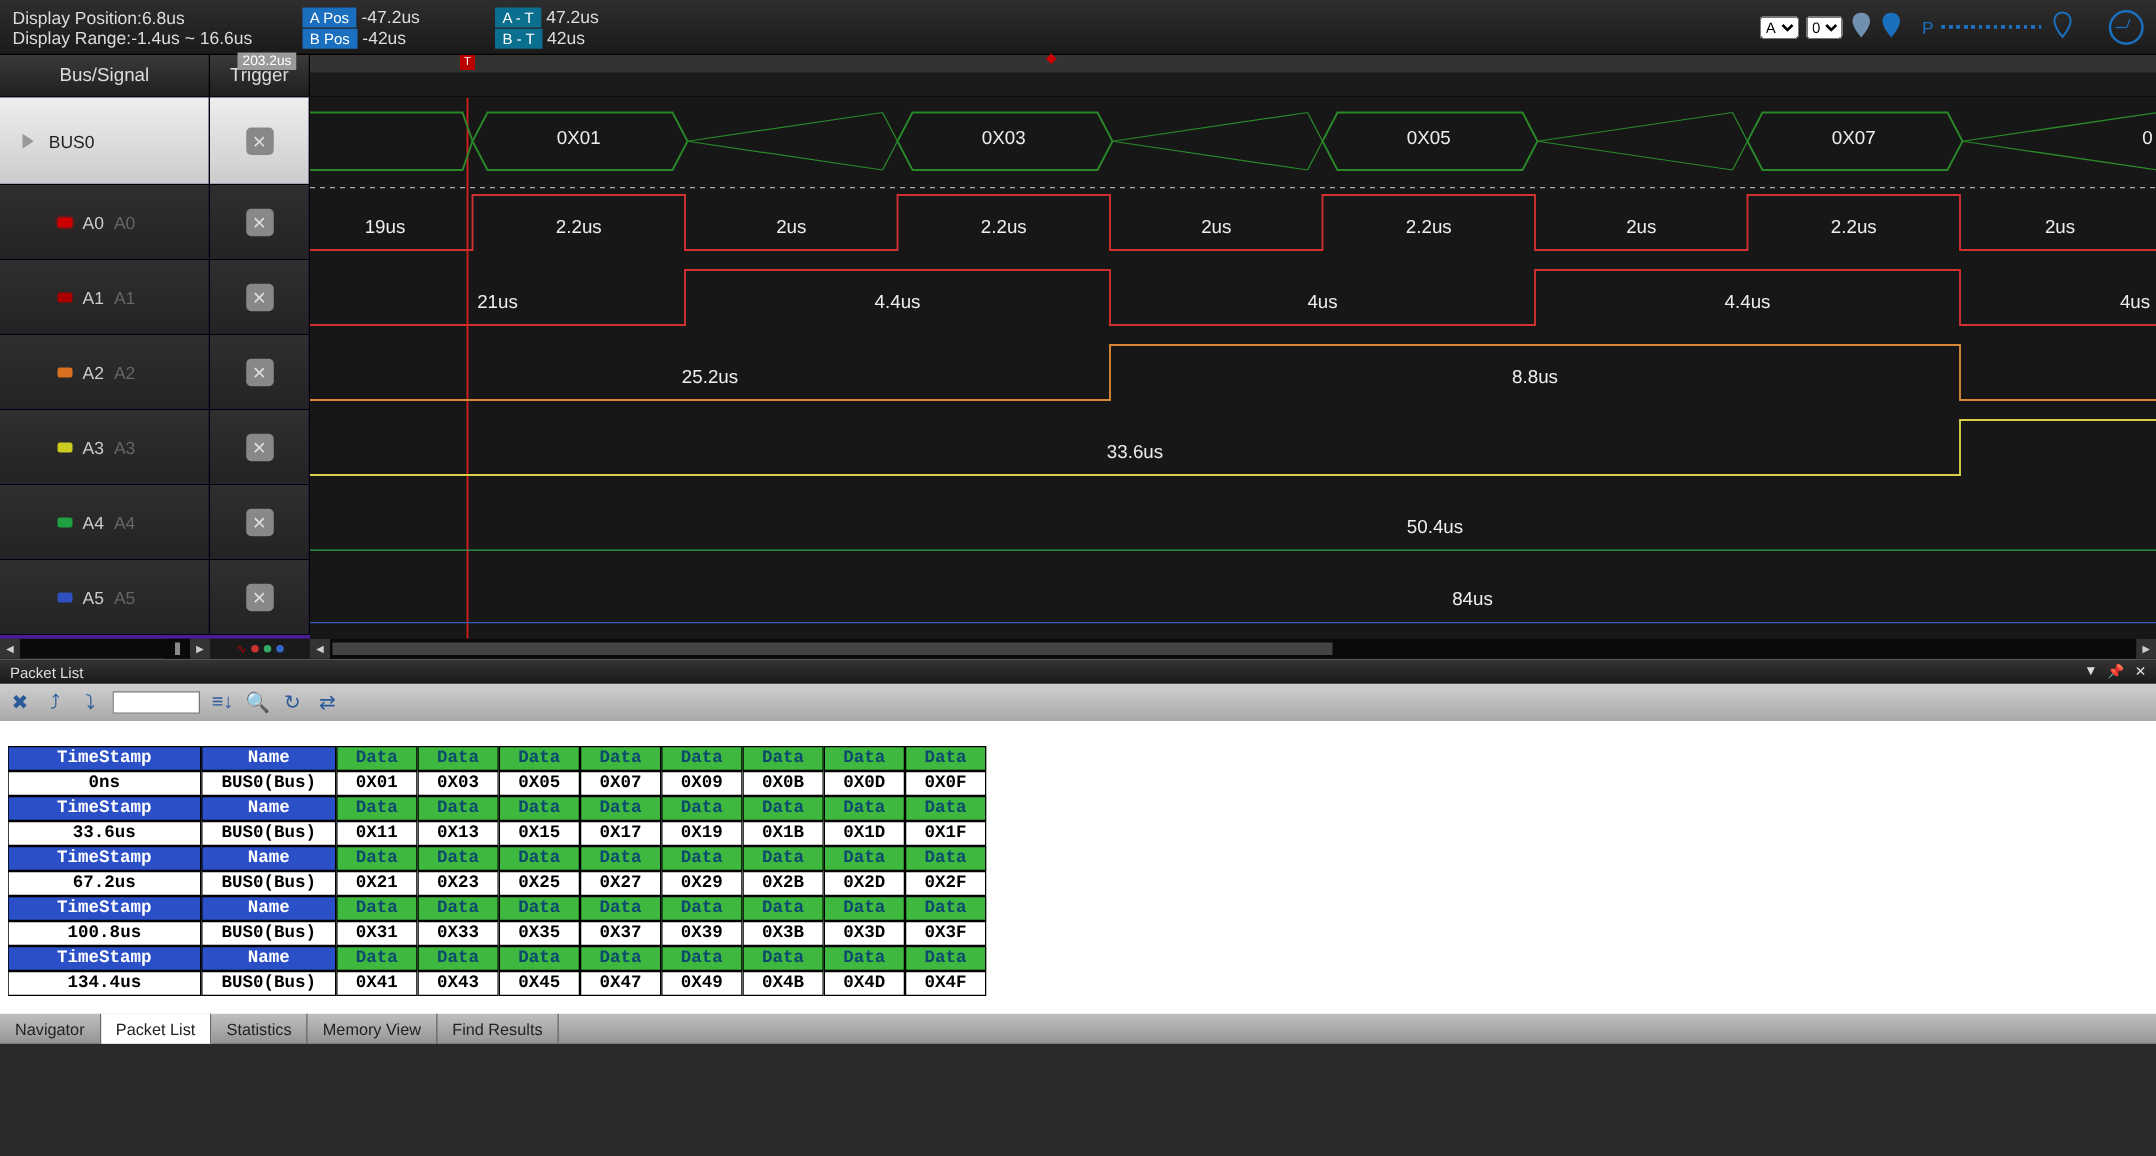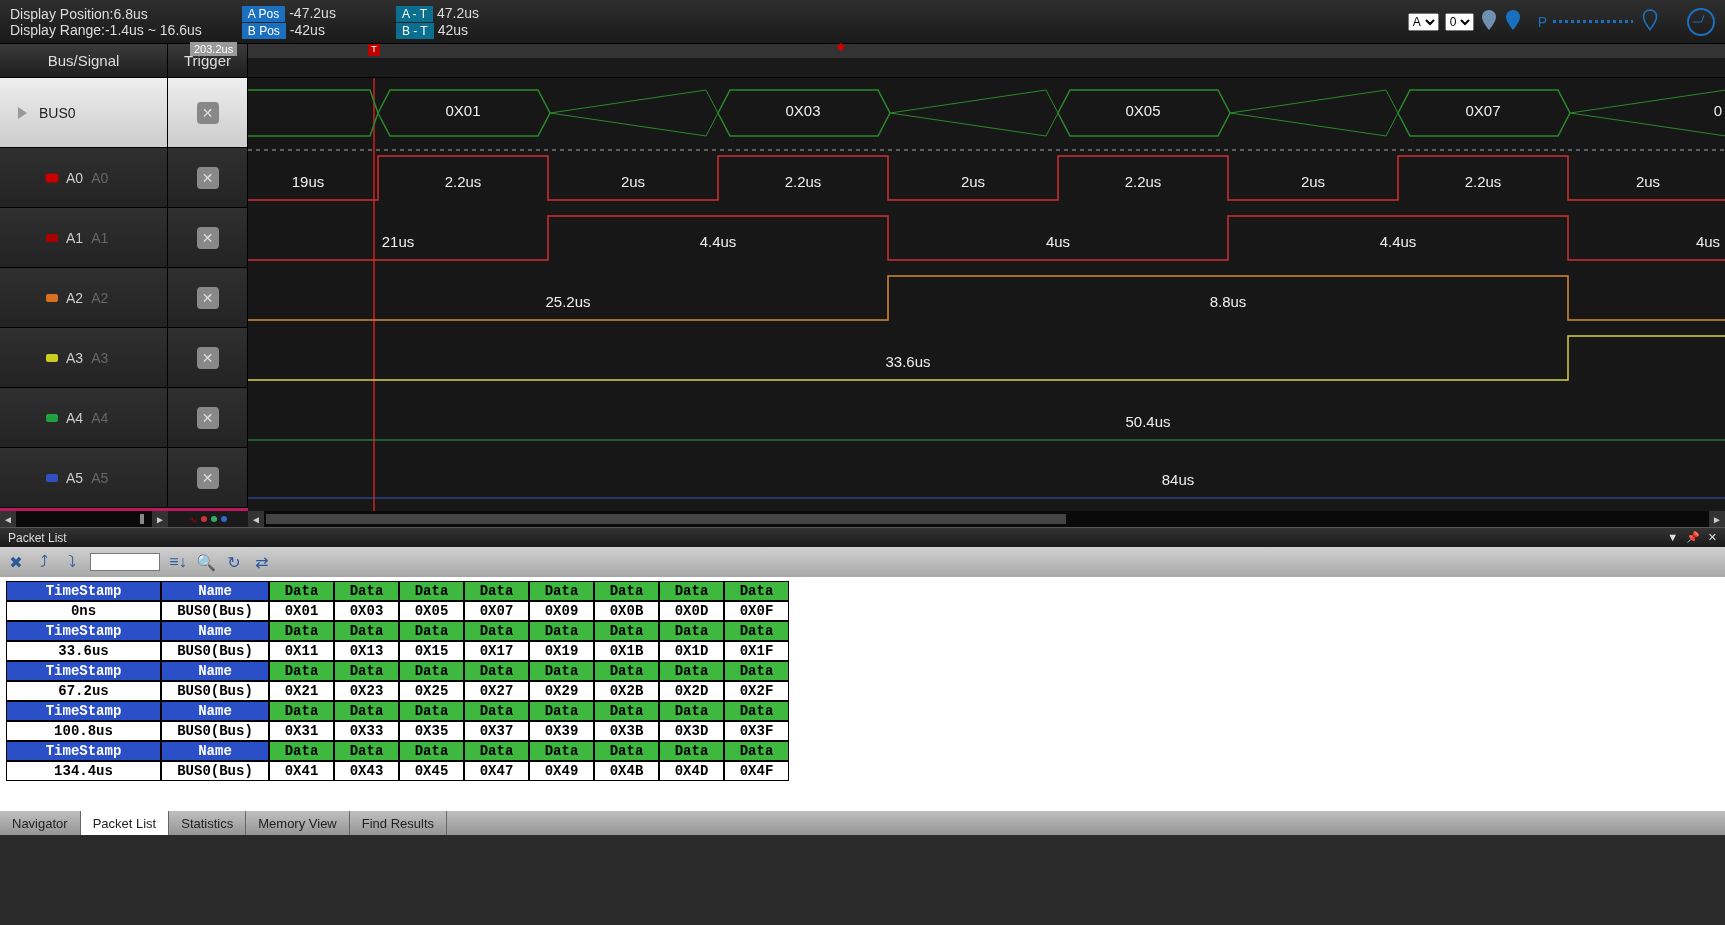--- a/index.html
+++ b/index.html
@@ -27,21 +27,21 @@
 .ruler { flex: 1; position: relative; background: #1a1a1a; }
 .ruler-top { height: 14px; background: #333; position: relative; }
 .ruler-bottom { height: 20px; background: #111; position: relative; font-size: 12px; }
 .tick-label { position: absolute; top: 2px; color: #ccc; transform: translateX(-20px); }
 .trig-flag { position: absolute; top: 0; width: 12px; height: 12px; background: #b00; color: #fff; font-size: 9px; text-align: center; }
 .curs-flag { position: absolute; top: 0; width: 6px; height: 6px; background: #c00; transform: rotate(45deg); }
 .pos-tip { position: absolute; top: -2px; background: #9a9a9a; color: #fff; padding: 1px 4px; font-size: 11px; }
 
 
 .sig-rows { display: flex; height: 433px; }
-.sig-left { width: 248px; display: flex; flex-direction: column; background: #be185d; }
+.sig-left { width: 248px; display: flex; flex-direction: column; background: #4c1d95; }
 .sig-row { height: 65px; display: flex; border-bottom: 1px solid #000; }
 .sig-name { width: 168px; display: flex; align-items: center; padding-left: 46px; border-right: 1px solid #000; background: linear-gradient(#2f2f2f,#232323); font-size: 14px; gap: 8px; }
 .sig-name.bus { background: linear-gradient(#eee,#ccc); color: #222; padding-left: 18px; }
 .sig-name .dim { color: #666; }
 .sig-trig { width: 80px; display: flex; align-items: center; justify-content: center; border-right: 1px solid #000; background: linear-gradient(#2f2f2f,#232323); }
 .sig-trig.bus { background: linear-gradient(#eee,#ccc); }
 .x-btn { width: 22px; height: 22px; background: #888; border-radius: 4px; color: #ddd; display: flex; align-items: center; justify-content: center; font-size: 14px; }
 .led { width: 12px; height: 8px; border-radius: 2px; display: inline-block; }
 .led.red { background: #c00; box-shadow: 0 0 3px #c00; }
 .led.red2 { background: #a00; }
@@ -65,28 +65,28 @@
 .panel-title { height: 20px; background: linear-gradient(#333,#1a1a1a); color: #ddd; padding: 2px 8px; font-size: 12px; display: flex; align-items: center; border-top: 1px solid #555; }
 .panel-title .tools { margin-left: auto; display: flex; gap: 8px; font-size: 11px; }
 
 
 .panel-toolbar { height: 30px; background: linear-gradient(#d0d0d0,#a8a8a8); display: flex; align-items: center; padding: 0 6px; gap: 8px; }
 .tb-icon { width: 20px; height: 20px; display: flex; align-items: center; justify-content: center; color: #2a5a9a; font-size: 16px; }
 .tb-input { width: 70px; height: 18px; background: #fff; border: 1px solid #777; }
 
 
 .packet-area { height: 234px; background: #fff; overflow: auto; }
-.packet-grid { display: inline-block; margin: 4px 6px; }
+.packet-grid { display: inline-block; margin: 20px 6px; }
 .pk-row { display: flex; }
 .pk-cell { border: 1px solid #000; text-align: center; font-family: "Courier New", monospace; font-weight: bold; font-size: 14px; padding: 1px 0; }
 .pk-ts { width: 155px; }
 .pk-name { width: 108px; }
 .pk-data { width: 65px; }
 .hdr-blue { background: #2b4fc6; color: #fff; }
-.hdr-green { background: #3fb83f; color: #000000; }
+.hdr-green { background: #3fb83f; color: #0c4a6e; }
 .val-white { background: #fff; color: #000; }
 
 
 .bottom-tabs { height: 24px; background: linear-gradient(#c0c0c0,#949494); display: flex; align-items: stretch; font-size: 13px; }
 .btab { padding: 3px 12px; border-right: 1px solid #666; color: #222; display: flex; align-items: center; }
 .btab.active { background: #fff; }
 
 .sig-scroll { height: 16px; background: #0a0a0a; display: flex; }
 .wave-tool { width: 60px; background: #1a1a1a; display: flex; align-items: center; justify-content: center; gap: 4px; font-size: 10px; }
 .wt-dot { width: 6px; height: 6px; border-radius: 50%; }

